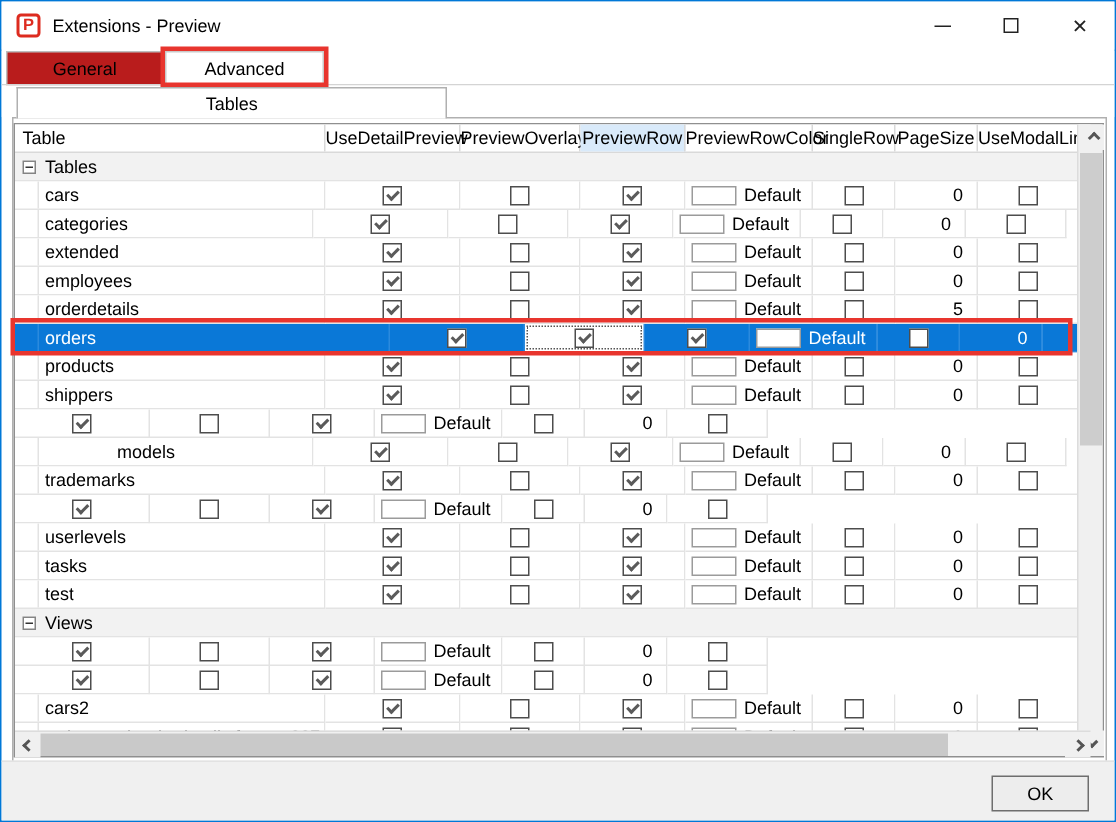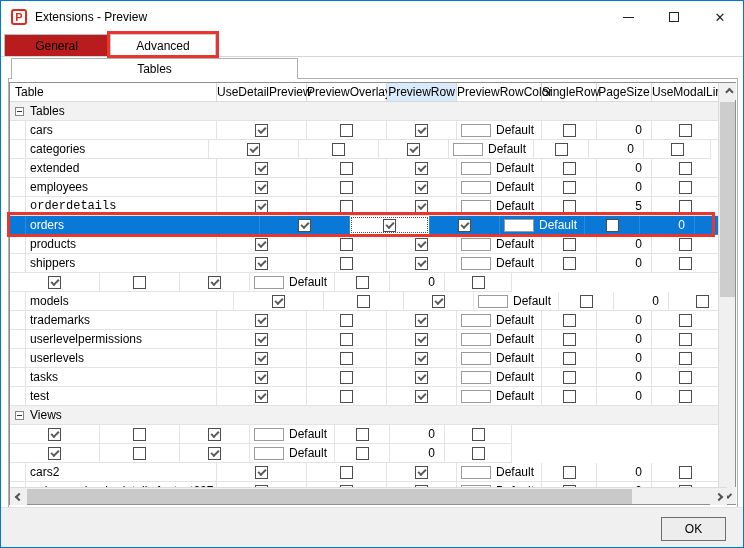--- a/index.html
+++ b/index.html
@@ -262,21 +262,21 @@
             <span class="cb"></span>
           </div>
           <div class="cell num" style="width: 55px;">
             <span>0</span>
           </div>
           <div class="cell" style="width: 67px;">
             <span class="cb"></span>
           </div>
         </div>
         <div class="row">
-          <div class="cell name-cell" style="width: 207px; font-family: Liberation Mono, monospace;">
+          <div class="cell name-cell" style="width: 207px;">
             <span class="indent"></span>
             <span class="rowname">orderdetails</span>
           </div>
           <div class="cell" style="width: 90px;">
             <span class="cb checked"></span>
           </div>
           <div class="cell" style="width: 80px;">
             <span class="cb"></span>
           </div>
           <div class="cell" style="width: 70px;">
@@ -398,21 +398,21 @@
             <span class="cb"></span>
           </div>
           <div class="cell num" style="width: 55px;">
             <span>0</span>
           </div>
           <div class="cell" style="width: 67px;">
             <span class="cb"></span>
           </div>
         </div>
         <div class="row">
-          <div class="cell name-cell" style="width: 224px;">
+          <div class="cell name-cell" style="width: 199px; gap: 48px;">
             <span class="indent"></span>
             <span class="rowname">models</span>
           </div>
           <div class="cell" style="width: 90px;">
             <span class="cb checked"></span>
           </div>
           <div class="cell" style="width: 80px;">
             <span class="cb"></span>
           </div>
           <div class="cell" style="width: 70px;">
@@ -454,24 +454,20 @@
             <span class="cb"></span>
           </div>
           <div class="cell num" style="width: 55px;">
             <span>0</span>
           </div>
           <div class="cell" style="width: 67px;">
             <span class="cb"></span>
           </div>
         </div>
         <div class="row">
-          <div class="cell name-cell" style="width: 207px;">
-            <span class="indent"></span>
-            <span class="rowname">userlevelpermissions</span>
-          </div>
           <div class="cell" style="width: 90px;">
             <span class="cb checked"></span>
           </div>
           <div class="cell" style="width: 80px;">
             <span class="cb"></span>
           </div>
           <div class="cell" style="width: 70px;">
             <span class="cb checked"></span>
           </div>
           <div class="cell colorcell" style="width: 85px;">

